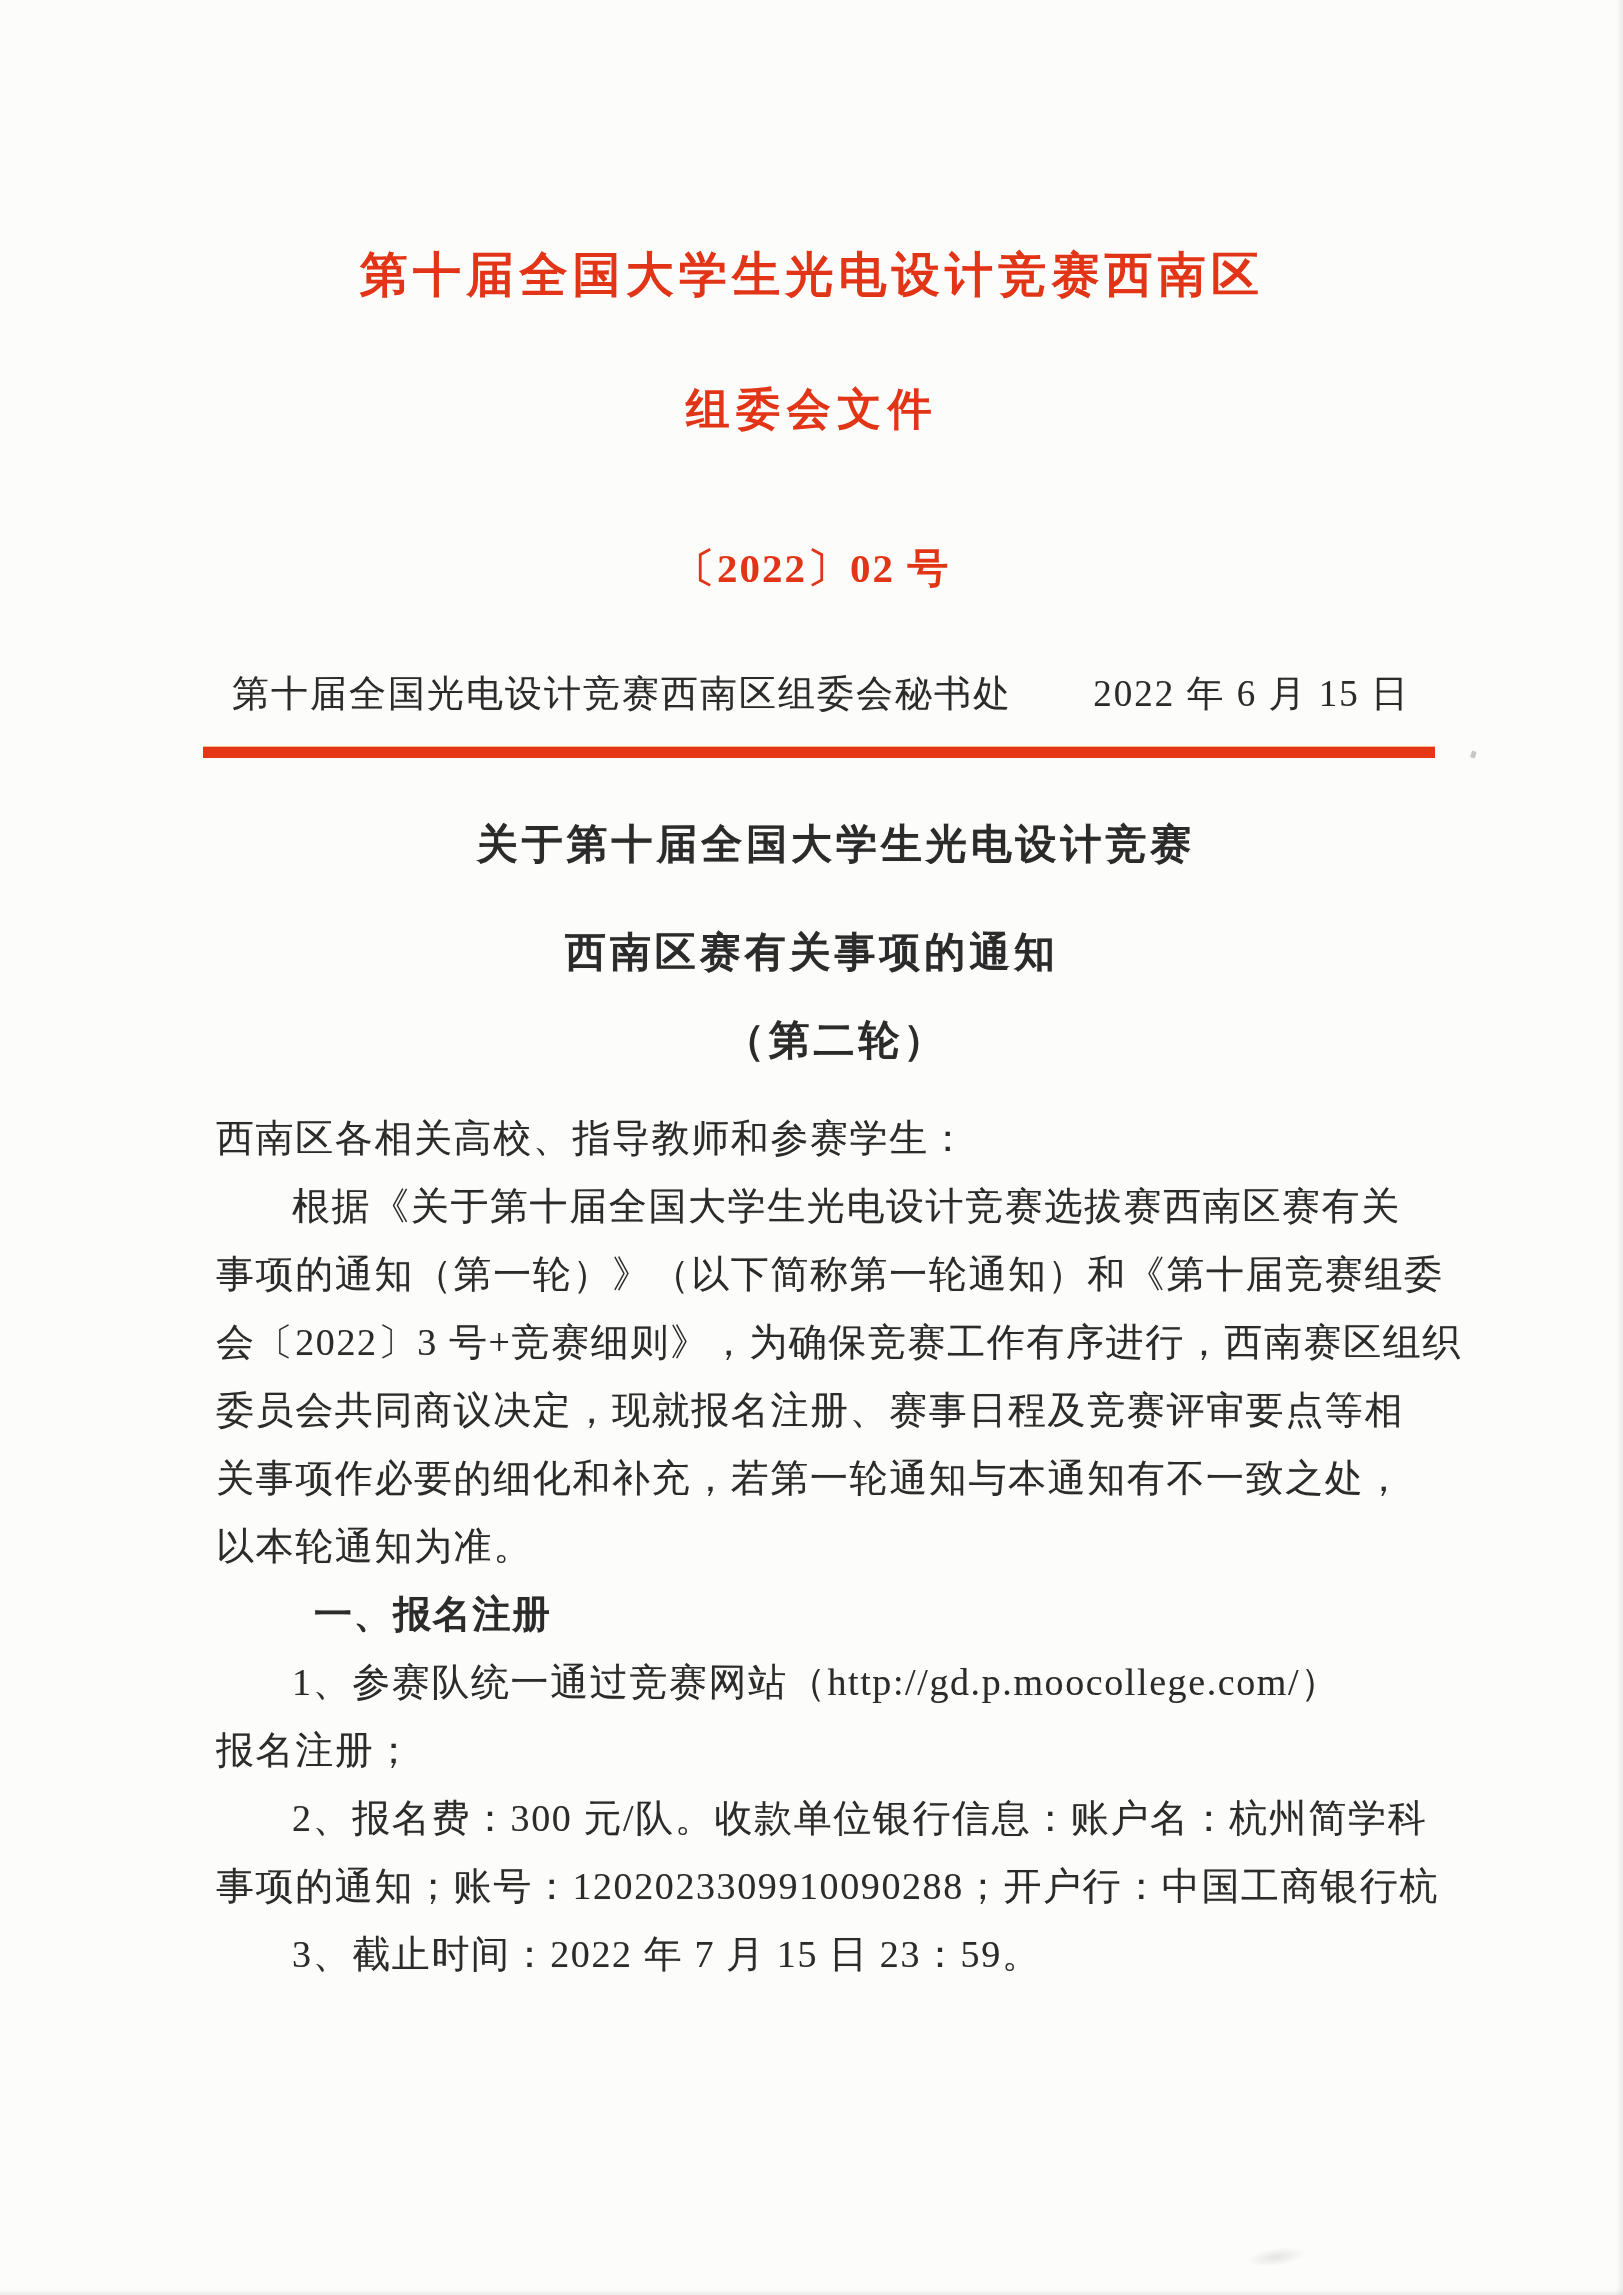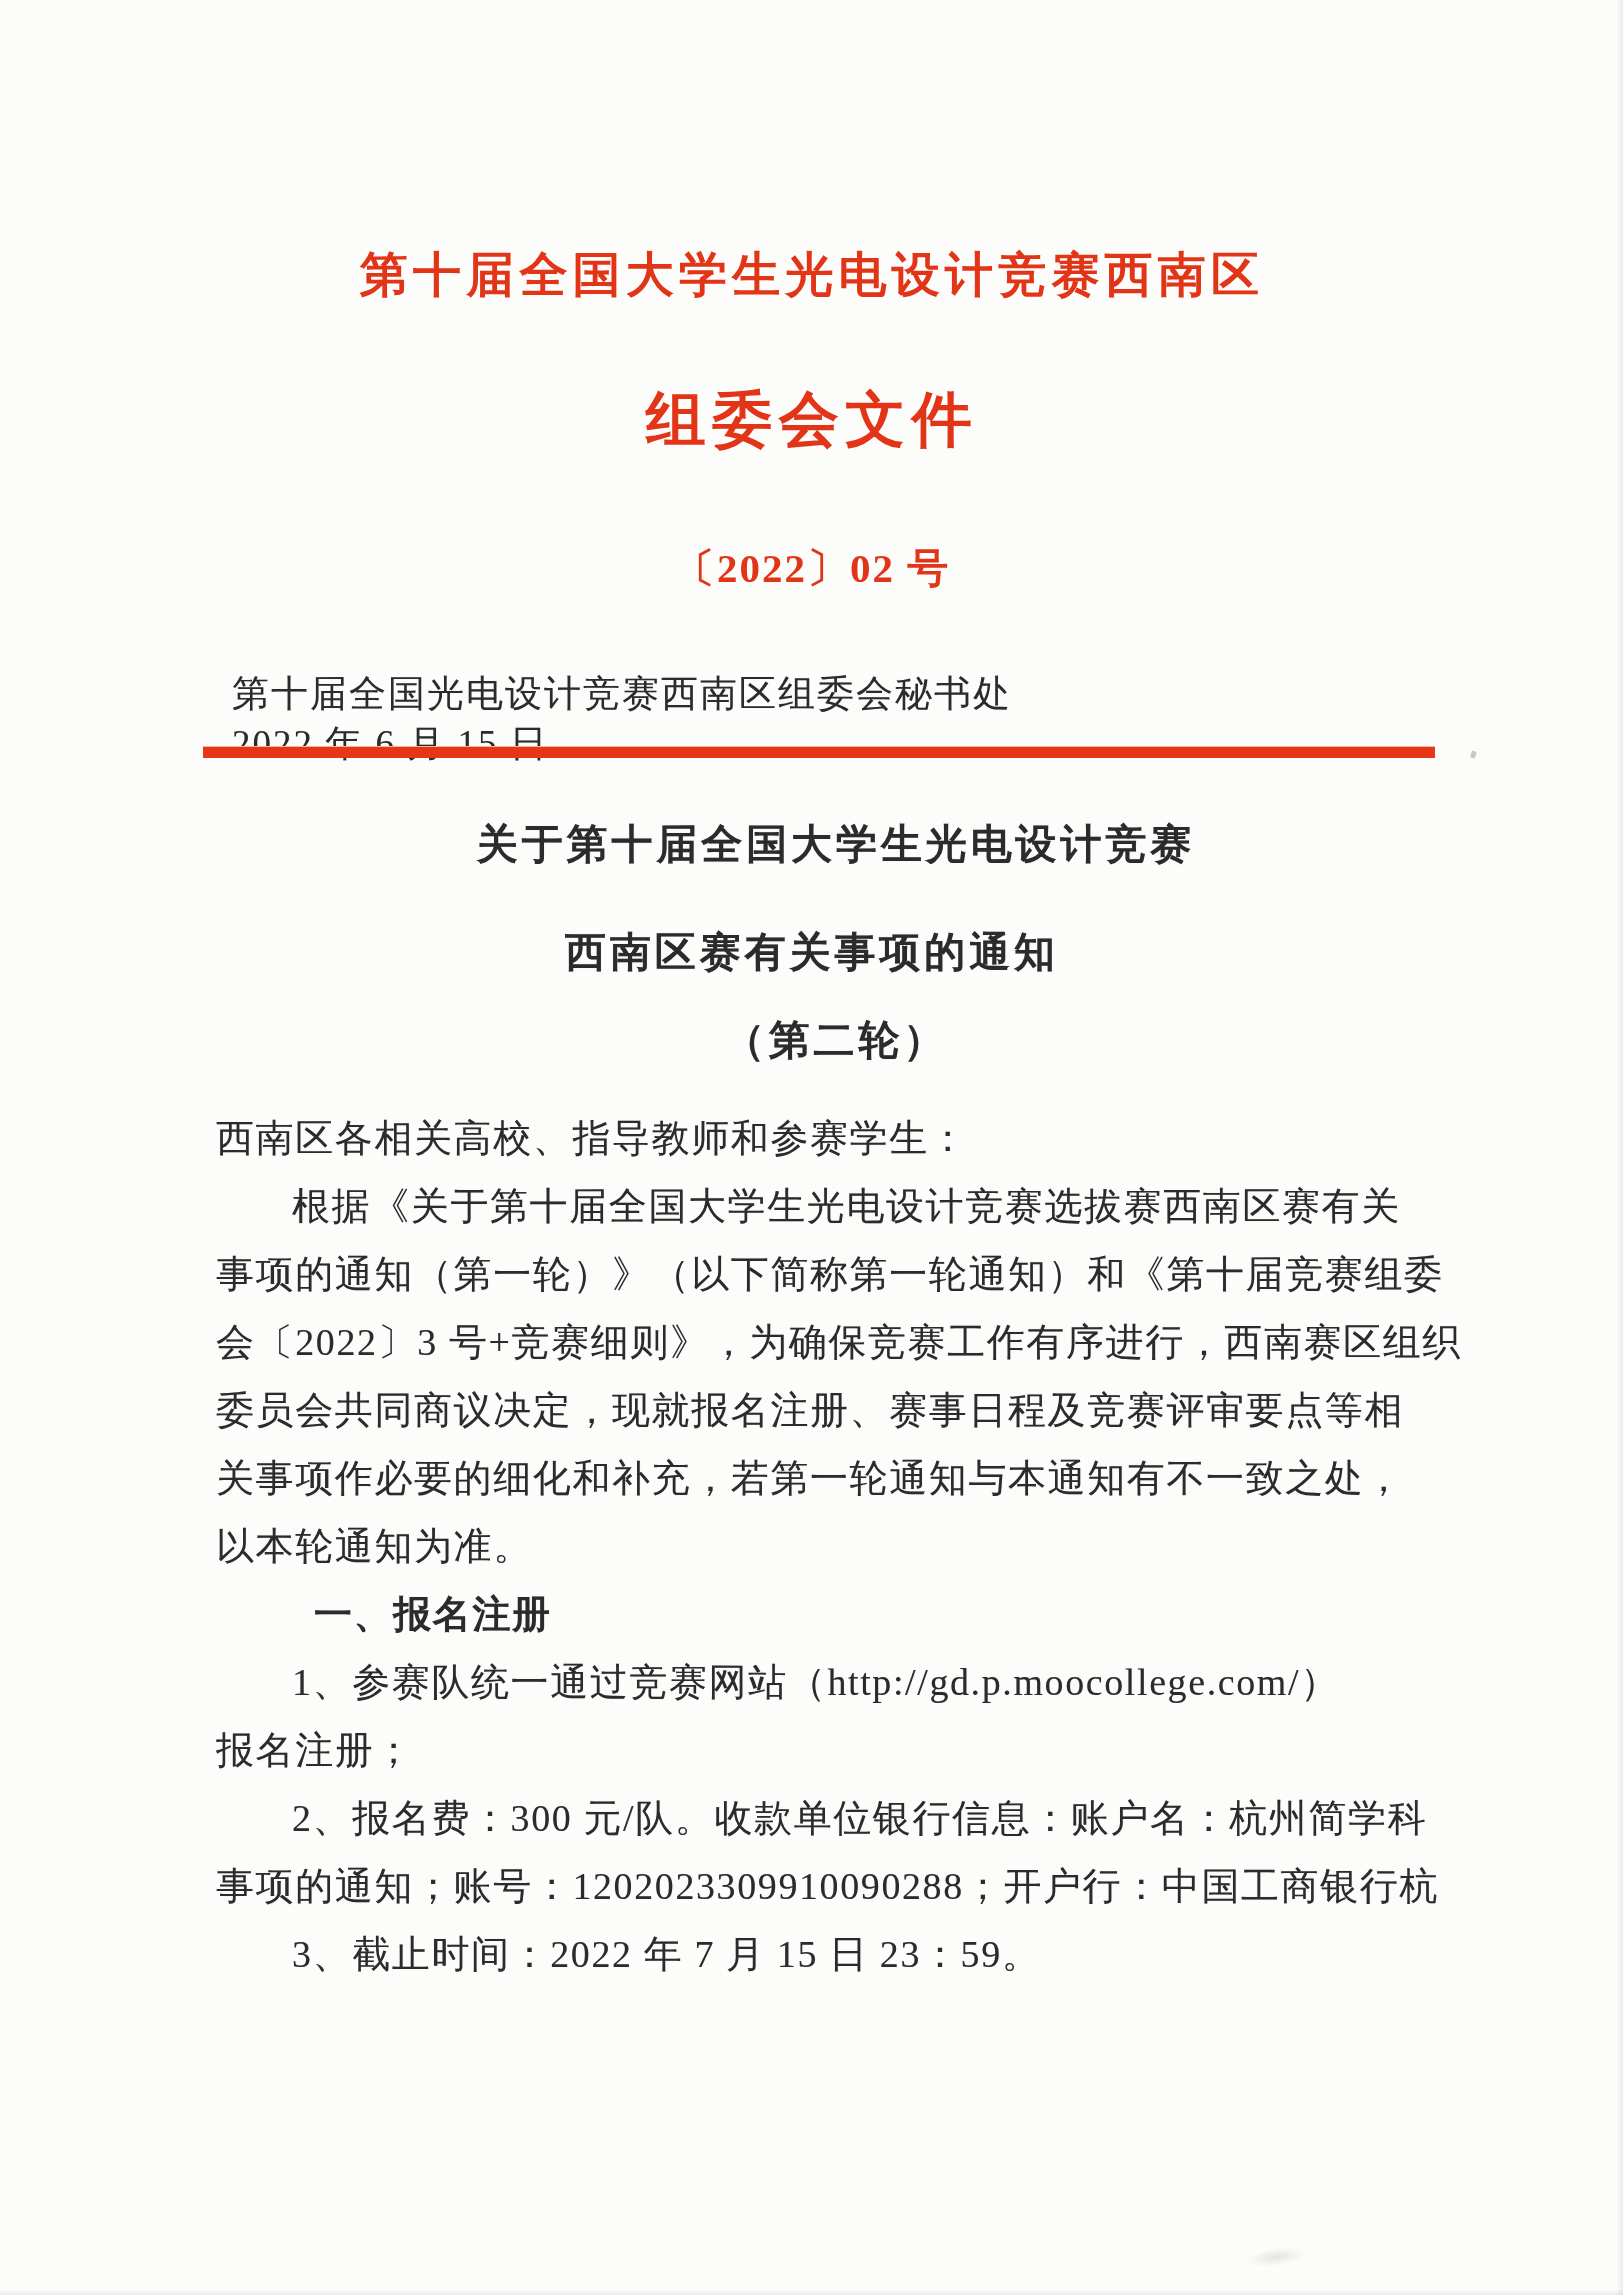--- a/index.html
+++ b/index.html
@@ -30,36 +30,35 @@
 
   .letterhead-title-1 {
     position: absolute; top: 243px; left: 0; width: 100%;
     text-align: center;
     font-size: 48px; font-weight: bold; letter-spacing: 5.2px;
     white-space: nowrap;
   }
   .letterhead-title-2 {
     position: absolute; top: 380px; left: 0; width: 100%;
     text-align: center;
-    font-size: 60px; font-weight: bold; letter-spacing: 6.5px;
+    font-size: 44px; font-weight: bold; letter-spacing: 6.5px;
     white-space: nowrap;
   }
   .doc-number {
     position: absolute; top: 541px; left: 0; width: 100%;
     text-align: center;
     font-size: 41px; font-weight: bold; letter-spacing: 2px;
     white-space: nowrap;
   }
   .issuer-row {
     position: absolute; top: 669px; left: 232px; width: 1178px;
     display: flex; justify-content: space-between; align-items: baseline;
     font-size: 37px; letter-spacing: 2px;
     white-space: nowrap;
     text-shadow: 0 0 0.7px rgba(40,40,40,0.25);
-    flex-direction: column;
   }
   .red-rule {
     position: absolute; top: 746px; left: 203px; width: 1232px; height: 11px;
     background: #e73617;
     border-top: 1.3px solid #efc08e;
   }
   .rule-speck {
     position: absolute; top: 751px; left: 1471px; width: 4.6px; height: 6.5px;
     background: #9a9a98; border-radius: 1.3px; transform: rotate(20deg);
     opacity: 0.55;

